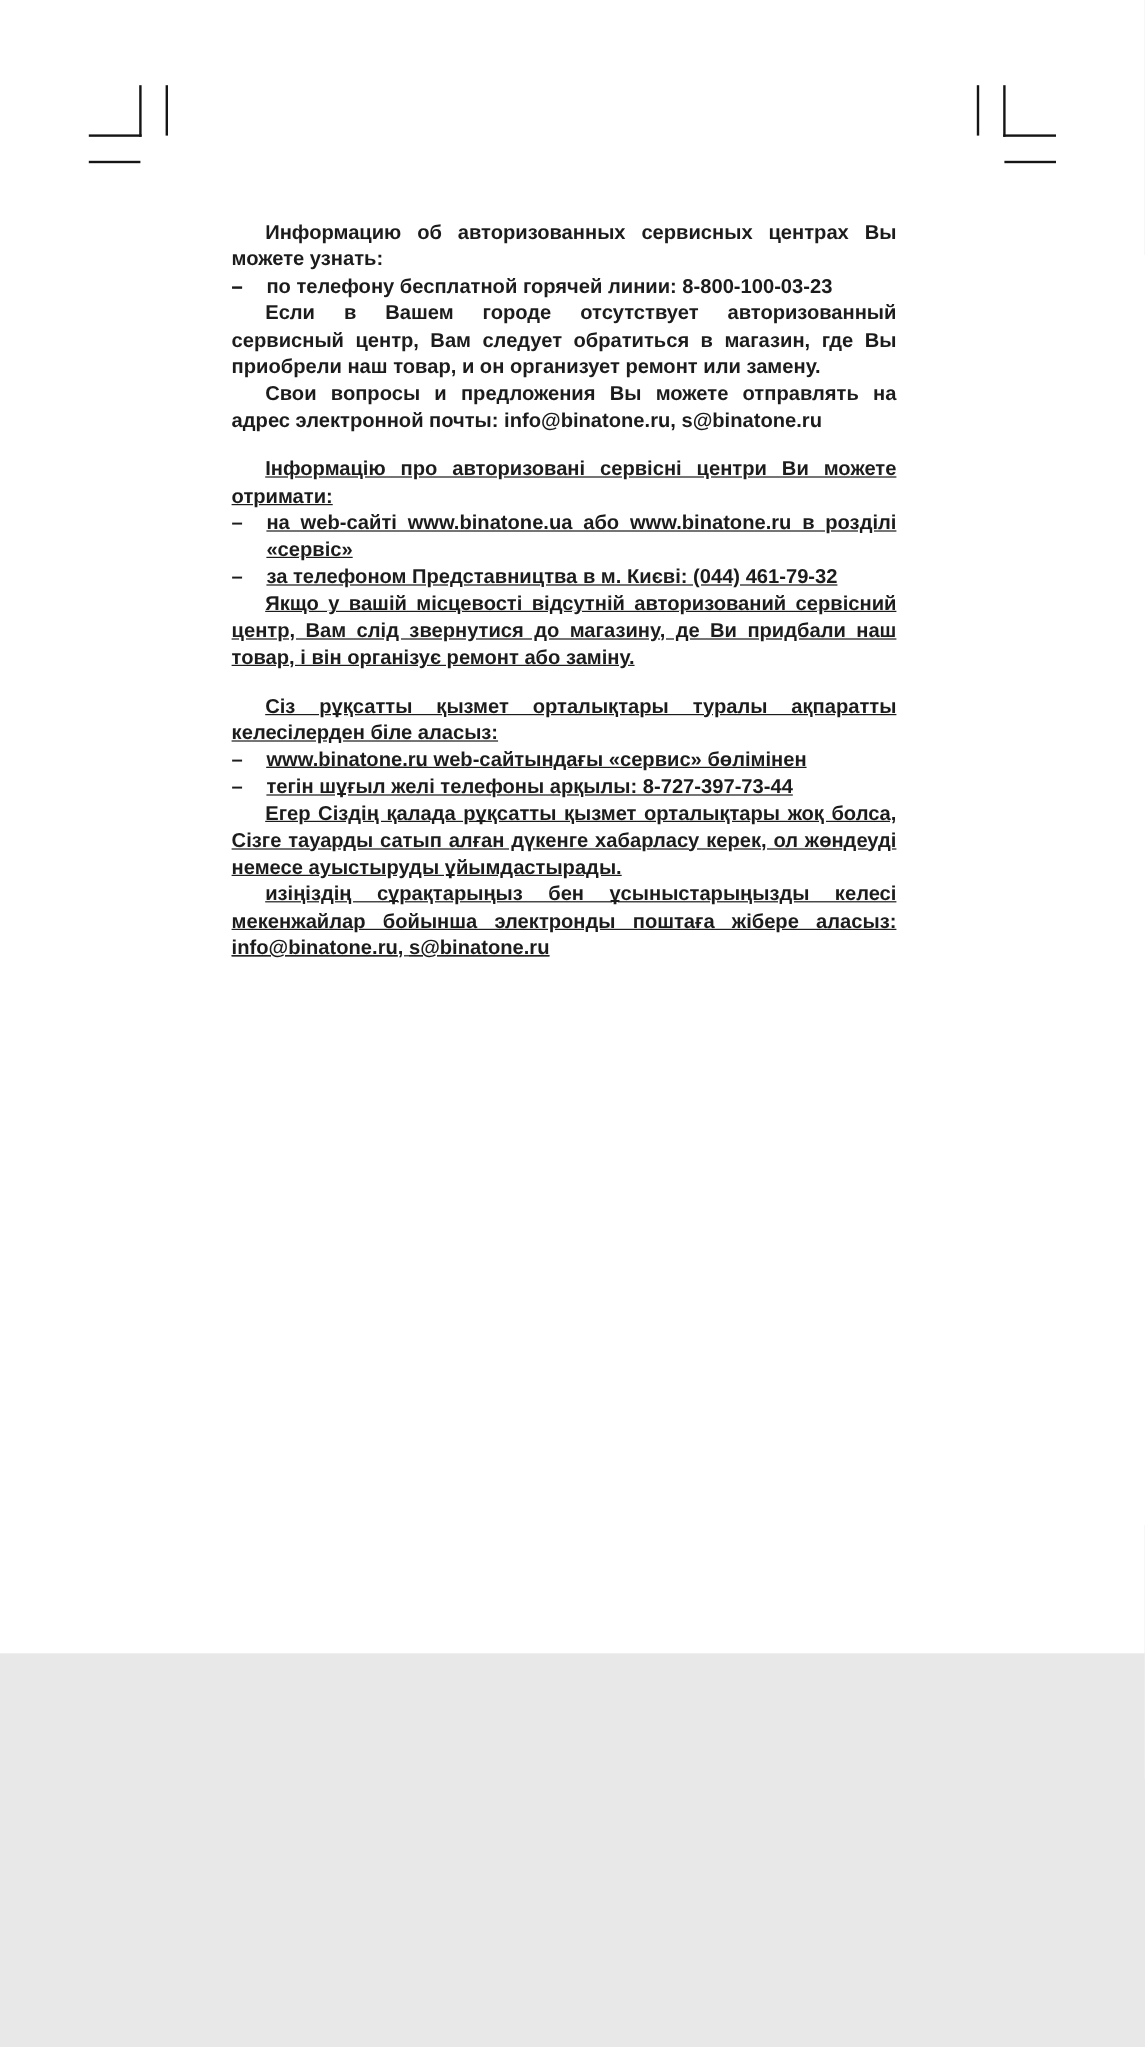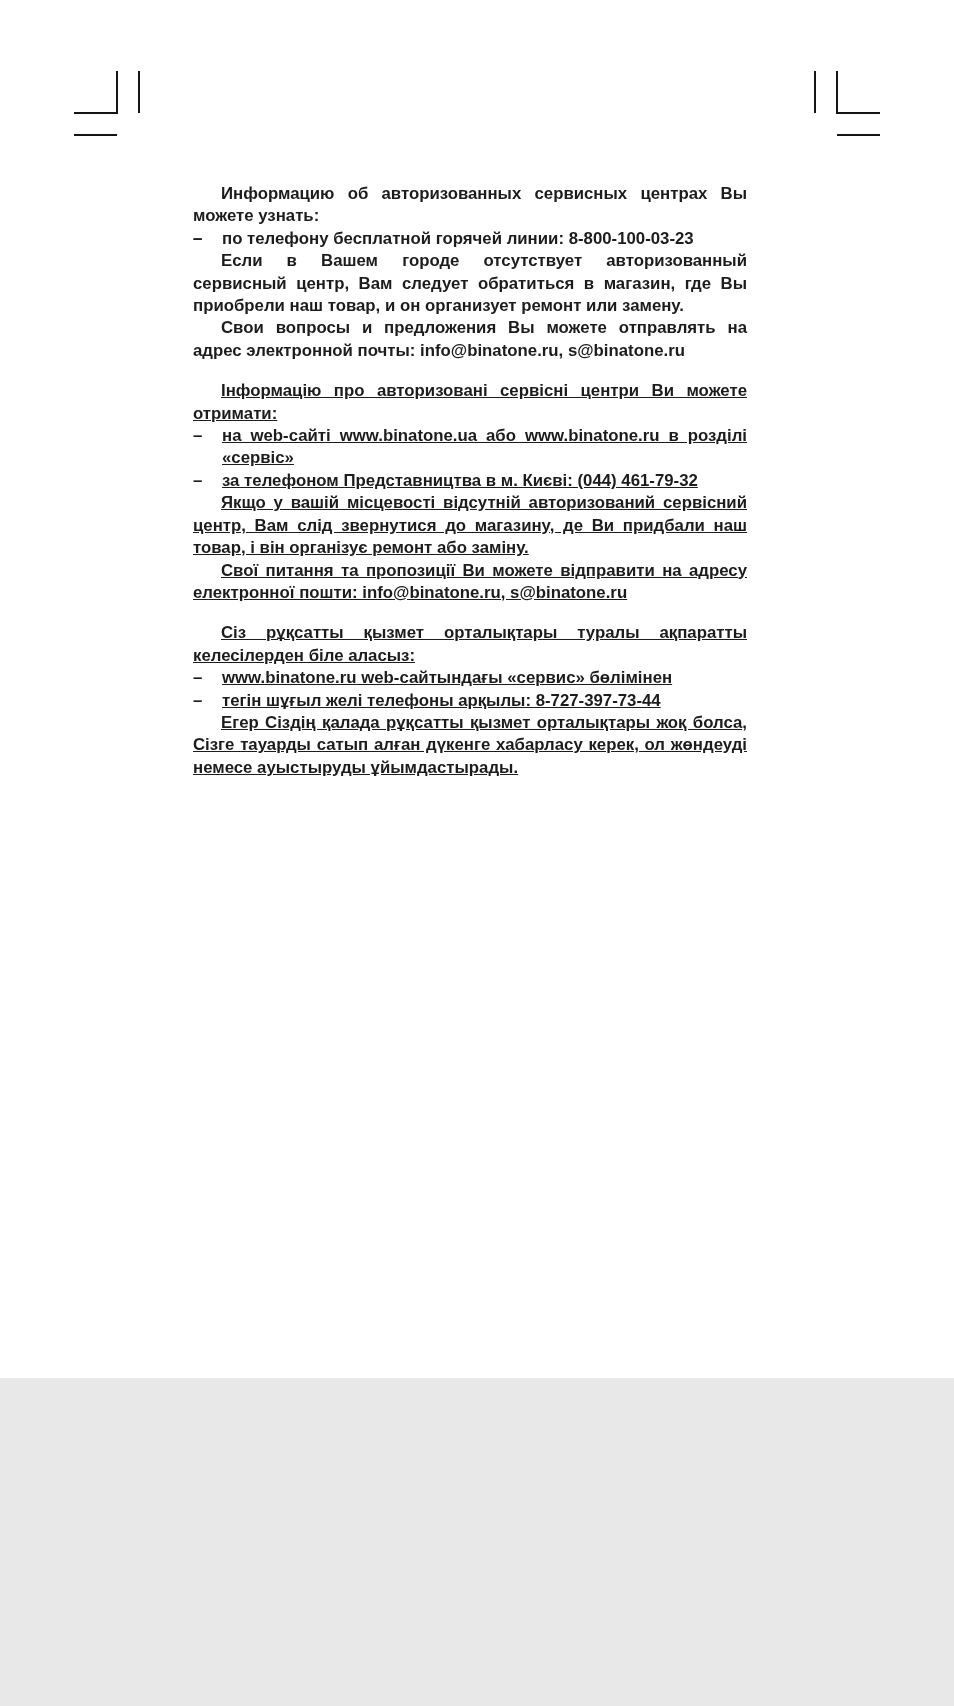--- a/index.html
+++ b/index.html
@@ -105,34 +105,35 @@
       <p>Інформацію про авторизовані сервісні центри Ви можете отримати:</p>
       <div class="li">
         <span class="marker">–</span>
         <span>на web-сайті www.binatone.ua або www.binatone.ru в розділі «сервіс»</span>
       </div>
       <div class="li">
         <span class="marker">–</span>
         <span>за телефоном Представництва в м. Києві: (044) 461-79-32</span>
       </div>
       <p>Якщо у вашій місцевості відсутній авторизований сервісний центр, Вам слід звернутися до магазину, де Ви придбали наш товар, і він організує ремонт або заміну.</p>
-      <p>Свої питання та пропозиції Ви можете відправити на адресу електронної пошти: info@binatone.ru, s@binatone.ru</p>
     </section>
 
     <section class="block">
       <p>Сіз рұқсатты қызмет орталықтары туралы ақпаратты келесілерден біле аласыз:</p>
       <div class="li">
         <span class="marker">–</span>
         <span class="u">www.binatone.ru</span><span> web-сайтындағы «сервис» бөлімінен</span>
       </div>
       <div class="li">
         <span class="marker">–</span>
         <span>тегін шұғыл желі телефоны арқылы: 8-727-397-73-44</span>
       </div>
       <p>Егер Сіздің қалада рұқсатты қызмет орталықтары жоқ болса, Сізге тауарды сатып алған дүкенге хабарласу керек, ол жөндеуді немесе ауыстыруды ұйымдастырады.</p>
+      <p><span>изіңіздің сұрақтарыңыз бен ұсыныстарыңызды келесі мекенжайлар бойынша электронды поштаға жібере аласыз:</span>
+        <span class="u">info@binatone.ru</span><span>, </span><span class="u">s@binatone.ru</span></p>
     </section>
 
   </div>
 
   <div class="footer-rule"></div>
 
   <div class="logo">
     <svg width="26" height="28" viewBox="0 0 26 28">
       <path d="M 11 4 A 9.5 9.5 0 0 0 11 23" fill="none" stroke="#161616" stroke-width="2.6"></path>
       <text x="9" y="21" font-family="DejaVu Serif, serif" font-size="18" font-weight="bold" font-style="italic" fill="#161616">b</text>

